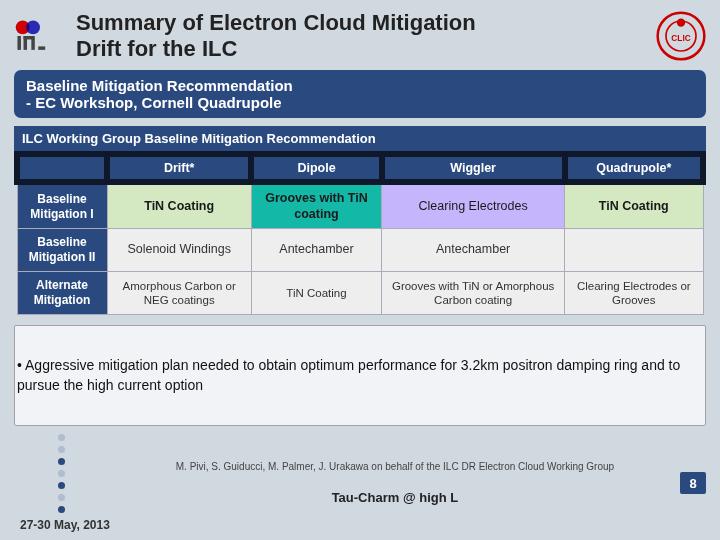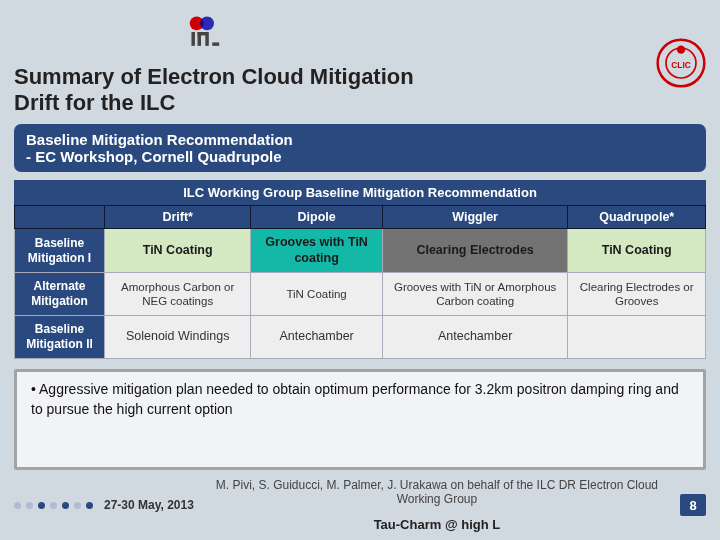--- a/index.html
+++ b/index.html
@@ -33,21 +33,20 @@
     .header {
       display: flex;
       align-items: center;
       justify-content: space-between;
       margin-bottom: 8px;
     }
     .header-left {
       display: flex;
       align-items: center;
       gap: 10px;
-      flex-direction: column;
     }
     .ilc-logo {
       display: flex;
       align-items: center;
     }
     .ilc-logo svg {
       width: 52px;
       height: 44px;
     }
     .clic-logo {
@@ -67,38 +66,38 @@
     }
 
     
     .table-section {
       margin-bottom: 10px;
     }
 
     .table-title {
       background: #2a4a7f;
       color: white;
-      text-align: center;
+      text-align: left;
       font-size: 13px;
       font-weight: bold;
       padding: 5px 8px;
     }
 
     table {
       width: 100%;
       border-collapse: collapse;
       font-size: 12.5px;
     }
 
     thead tr th {
       background: #2a4a7f;
       color: white;
       padding: 4px 6px;
       text-align: center;
-      border: 1px solid #0f172a;
+      border: 6px solid #0f172a;
       font-weight: bold;
     }
 
     tbody tr td {
       border: 1px solid #aab;
       padding: 6px 6px;
       text-align: center;
       vertical-align: middle;
       line-height: 1.25;
     }
@@ -117,22 +116,22 @@
       color: #1a1a1a;
     }
 
     .grooves-tin {
       background: #14b8a6;
       font-weight: bold;
       color: #1a1a1a;
     }
 
     .clearing-el {
-      background: #737373;
-      font-weight: bold;
+      background: #c4b5fd;
+      font-weight: normal;
       color: #1a1a1a;
     }
 
     .solenoid {
       background: #eeeeee;
       color: #333;
     }
 
     .antechamber {
       background: #eeeeee;
@@ -147,28 +146,29 @@
 
     .clearing-grooves {
       background: #eeeeee;
       color: #333;
       font-size: 11.5px;
     }
 
     
     .bullet-section {
       background: rgba(255,255,255,0.7);
-      border: 3px solid #a3a3a3;
-      padding: 8px 14px;
+      border: 1px solid #a3a3a3;
+      padding: 8px 2px;
       font-size: 14px;
       color: #111;
       line-height: 1.4;
       border-radius: 2px;
       flex: 1;
       display: flex;
+      align-items: center;
     }
 
     .bullet-section p {
       font-size: 14px;
       color: #111;
     }
 
     
     .footer {
       display: flex;
@@ -178,24 +178,24 @@
       font-size: 11px;
       color: #333;
     }
 
     .footer-center {
       flex: 1;
       text-align: center;
     }
 
     .footer-citation {
-      font-size: 12px;
+      font-size: 10px;
       color: #444;
       text-align: center;
-      margin-bottom: 11px;
+      margin-bottom: 18px;
     }
 
     .footer-conference {
       font-size: 13px;
       font-weight: bold;
       color: #222;
       text-align: center;
     }
 
     .footer-page {
@@ -208,20 +208,21 @@
       display: flex;
       align-items: center;
       justify-content: center;
       border-radius: 2px;
     }
 
     .dots-row {
       display: flex;
       gap: 5px;
       align-items: center;
+      flex-direction: column;
     }
 
     .dot {
       width: 7px;
       height: 7px;
       border-radius: 50%;
       background: #2a4a7f;
     }
 
     .dot.light {
@@ -287,33 +288,33 @@
 
         <tr>
           <td class="row-label">Baseline Mitigation I</td>
           <td class="tin-coating">TiN Coating</td>
           <td class="grooves-tin">Grooves with TiN coating</td>
           <td class="clearing-el">Clearing Electrodes</td>
           <td class="tin-coating">TiN Coating</td>
         </tr>
 
         <tr>
+          <td class="row-label">Baseline Mitigation II</td>
+          <td class="solenoid">Solenoid Windings</td>
+          <td class="antechamber">Antechamber</td>
+          <td class="antechamber">Antechamber</td>
+          <td class="antechamber"></td>
+        </tr>
+
+        <tr>
           <td class="row-label">Alternate Mitigation</td>
           <td class="amorphous">Amorphous Carbon or NEG coatings</td>
           <td class="amorphous">TiN Coating</td>
           <td class="amorphous">Grooves with TiN or Amorphous Carbon coating</td>
           <td class="clearing-grooves">Clearing Electrodes or Grooves</td>
-        </tr>
-
-        <tr>
-          <td class="row-label">Baseline Mitigation II</td>
-          <td class="solenoid">Solenoid Windings</td>
-          <td class="antechamber">Antechamber</td>
-          <td class="antechamber">Antechamber</td>
-          <td class="antechamber"></td>
         </tr>
       </tbody>
     </table>
   </div>
 
   <div class="bullet-section">
     <p>• Aggressive mitigation plan needed to obtain optimum performance for 3.2km positron damping ring and to pursue the high current option</p>
   </div>
 
   <div class="footer">

